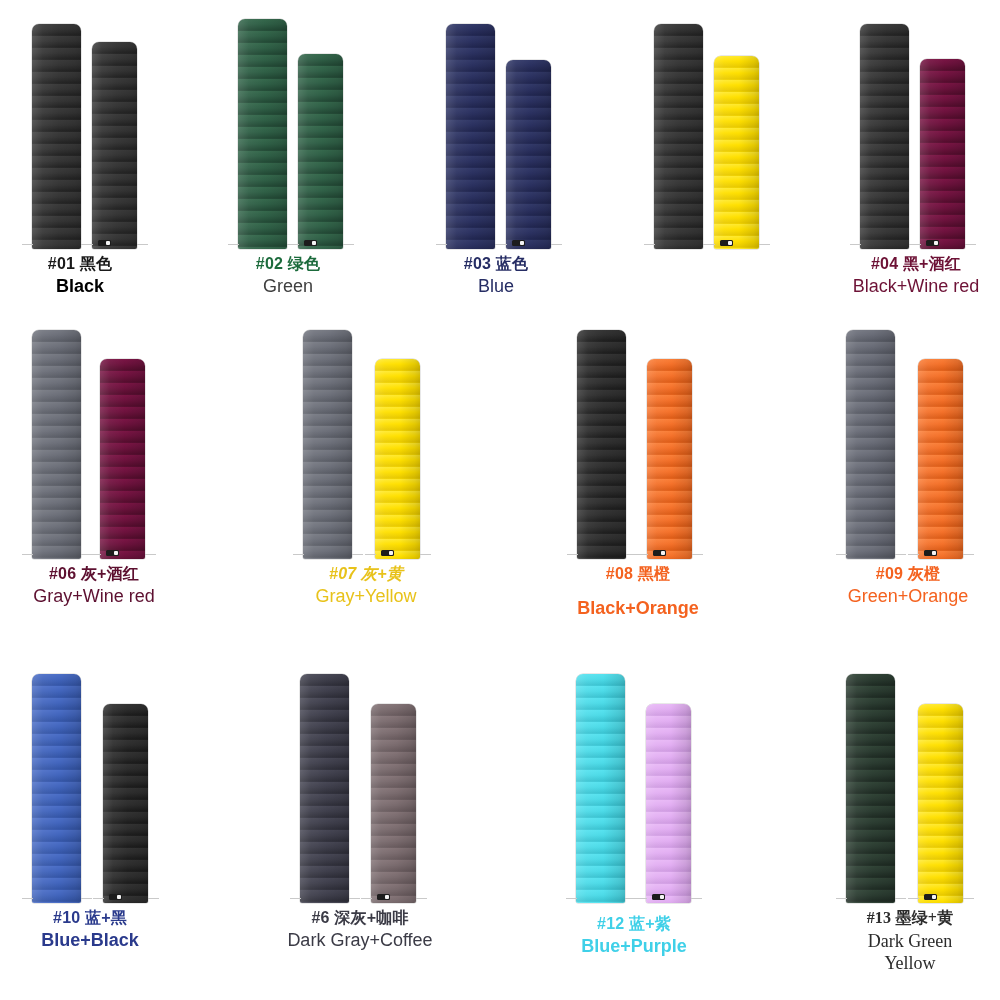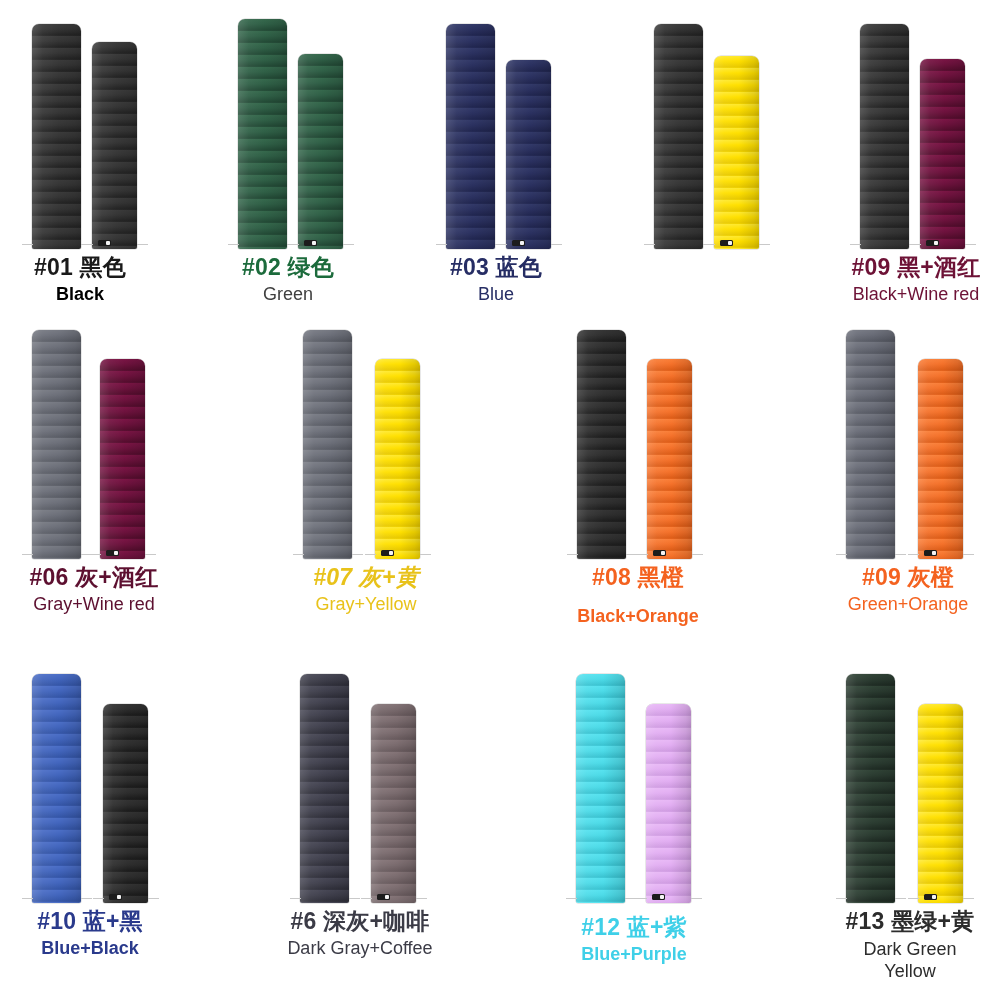--- a/index.html
+++ b/index.html
@@ -82,21 +82,21 @@
   
   .caption {
     position: absolute;
     left: 0;
     width: 100%;
     text-align: center;
     line-height: 1.12;
   }
   .cap-cn {
     font-weight: bold;
-    font-size: 23px;
+    font-size: 16px;
     letter-spacing: 0.2px;
     white-space: nowrap;
   }
   .cap-en {
     font-size: 18px;
     margin-top: 3px;
   }
   .cap-en.bold { font-weight: bold; }
   .cap-en.two-line { line-height: 1.25; }
 </style>
@@ -199,21 +199,21 @@
       <span class="tick r" style="left:77px; right:auto;"></span>
       <div class="pad" style="left:88px; width:45px; height:190px;">
         <div class="ribs" style="background:repeating-linear-gradient(180deg,#7a1545 0px,#6d123d 5px,#550d2e 11px,#5e1034 12px);"></div>
         <div class="shade"></div>
         <span class="valve"></span>
       </div>
       <span class="tick l" style="left:78px;"></span>
       <span class="tick r" style="left:133px; right:auto;"></span>
     </div>
     <div class="caption" style="top:231px;">
-      <div class="cap-cn" style="color:#6d1236;">#09 黑+酒红</div>
+      <div class="cap-cn" style="color:#6d1236;">#04 黑+酒红</div>
       <div class="cap-en" style="color:#6d1236;">Black+Wine red</div>
     </div>
   </div>
 
   <div class="swatch-cell" style="left:8px; top:330px; width:172px; height:300px;">
     <div class="pads" style="height:229px;">
       <div class="pad" style="left:24px; width:49px; height:229px;">
         <div class="ribs" style="background:repeating-linear-gradient(180deg,#767982 0px,#6c6f79 5px,#5b5e67 11px,#62656e 12px);"></div>
         <div class="shade"></div>
       </div>
@@ -374,21 +374,21 @@
       <span class="tick l" style="left:14px;"></span>
       <span class="tick r" style="left:73px; right:auto;"></span>
       <div class="pad" style="left:96px; width:45px; height:199px;">
         <div class="ribs" style="background:repeating-linear-gradient(180deg,#ffe92e 0px,#ffe000 5px,#e8c900 11px,#f5d800 12px);"></div>
         <div class="shade"></div>
         <span class="valve"></span>
       </div>
       <span class="tick l" style="left:86px;"></span>
       <span class="tick r" style="left:141px; right:auto;"></span>
     </div>
-    <div class="caption" style="top:235px;">
+    <div class="caption" style="top:235px;font-family:Liberation Serif, serif;">
       <div class="cap-cn" style="color:#2c2c2c;">#13 墨绿+黄</div>
       <div class="cap-en two-line" style="color:#2c2c2c;">
         <div>Dark Green</div>
         <div>Yellow</div>
       </div>
     </div>
   </div>
 
 </div>
 

